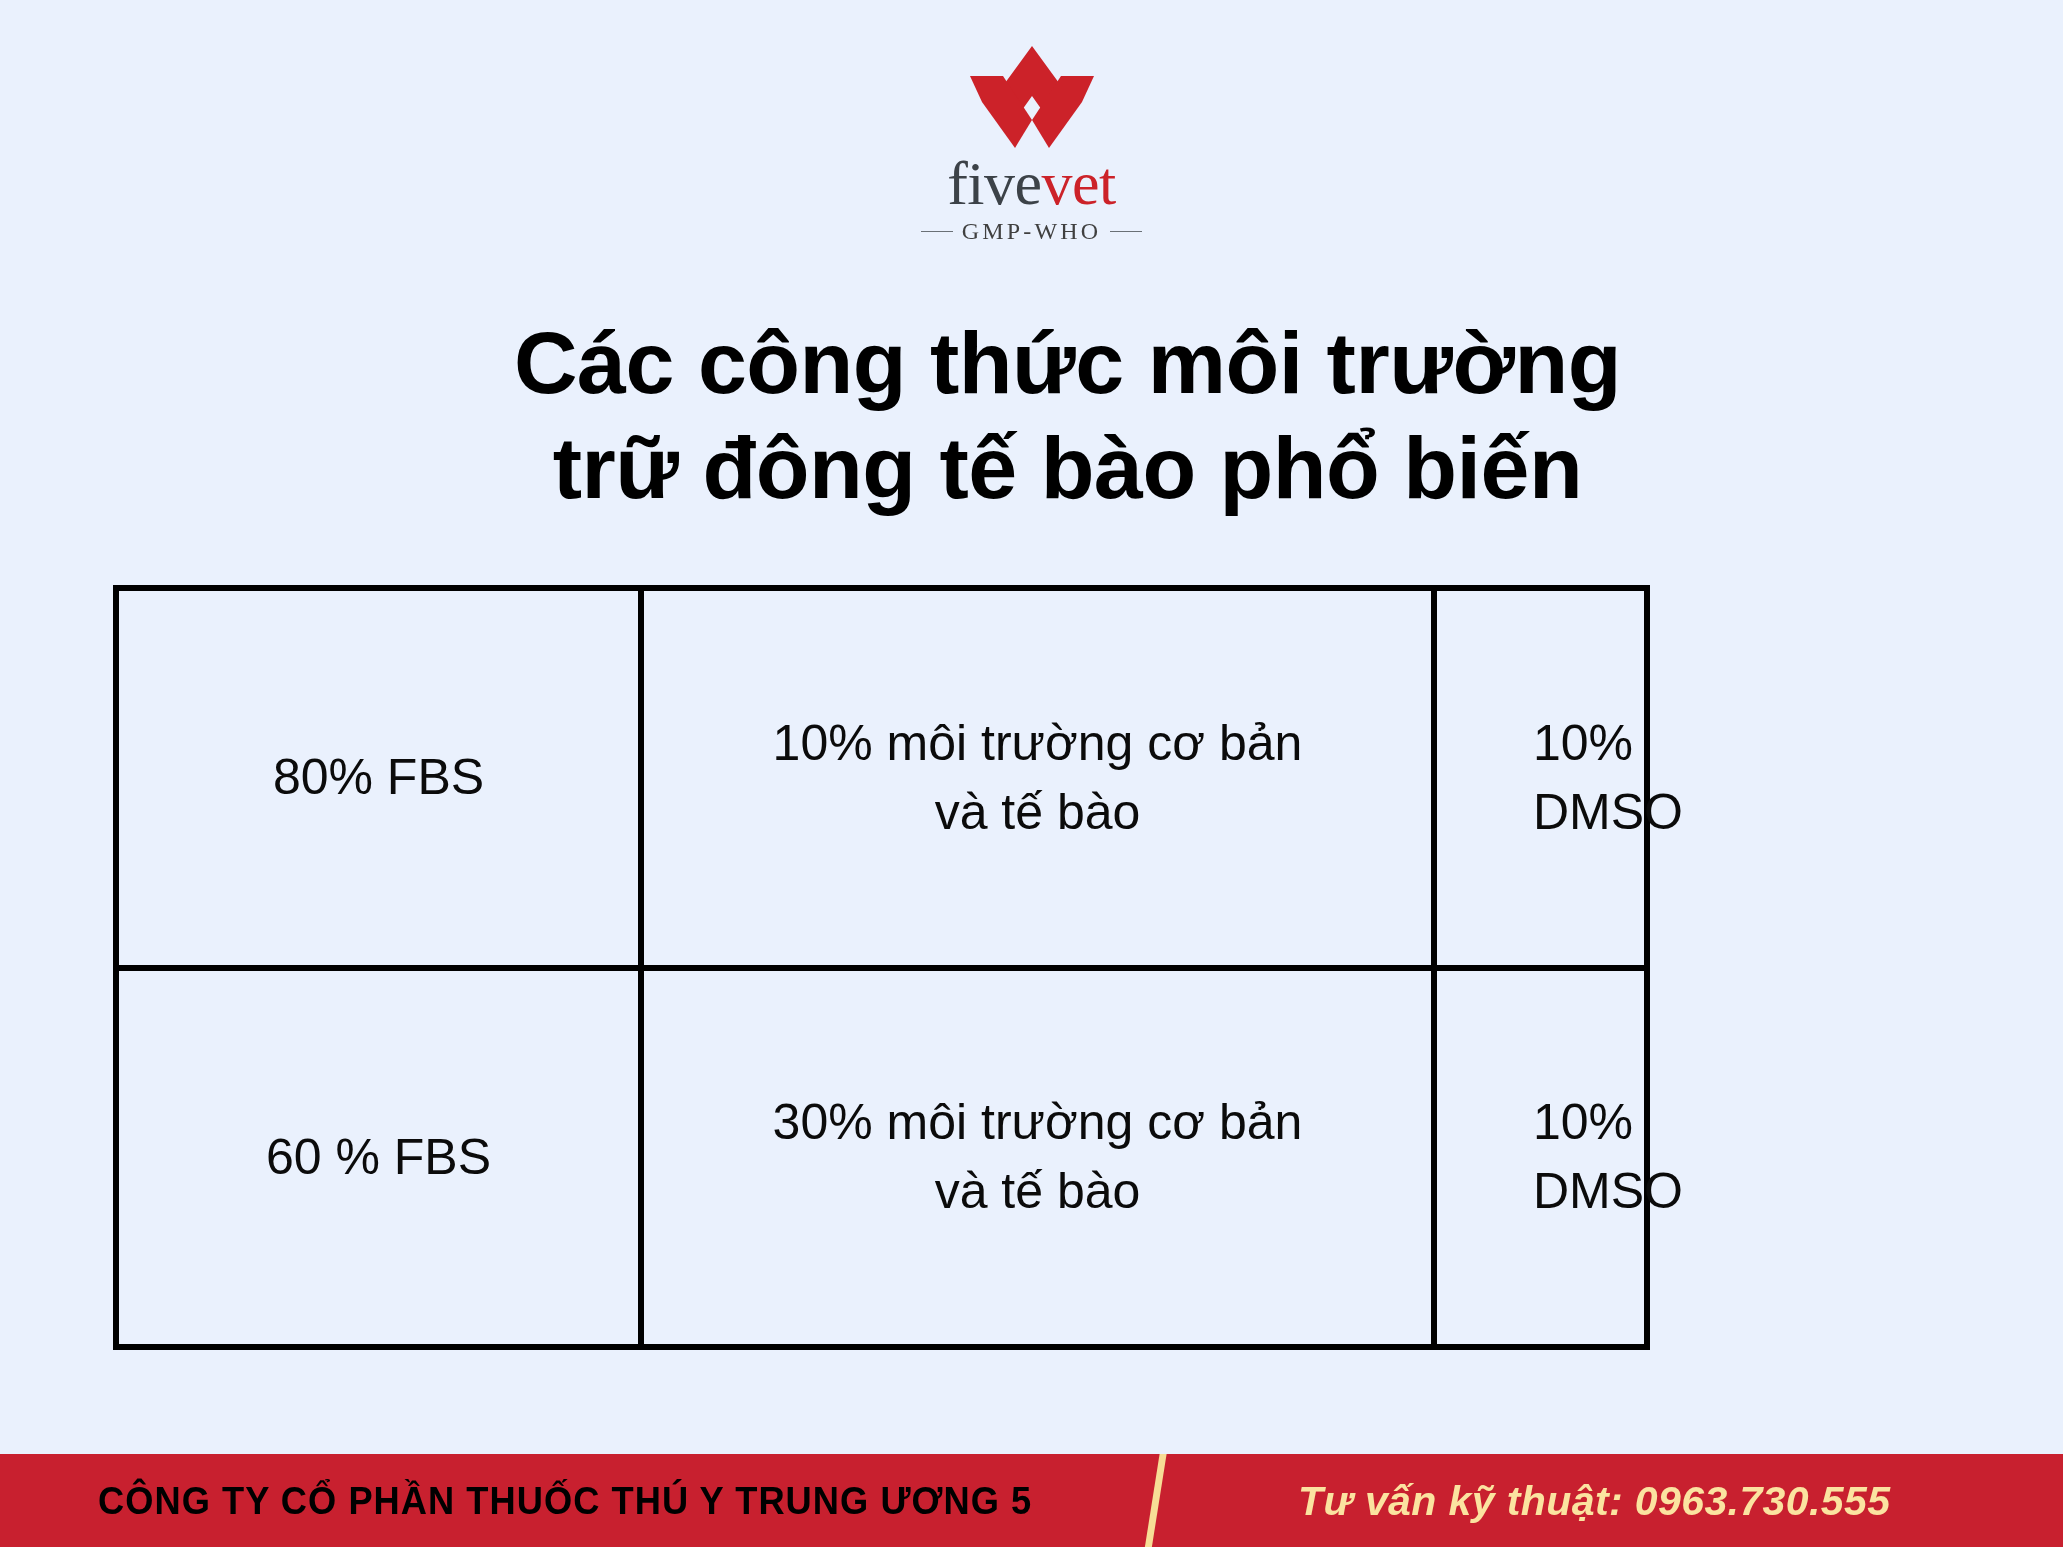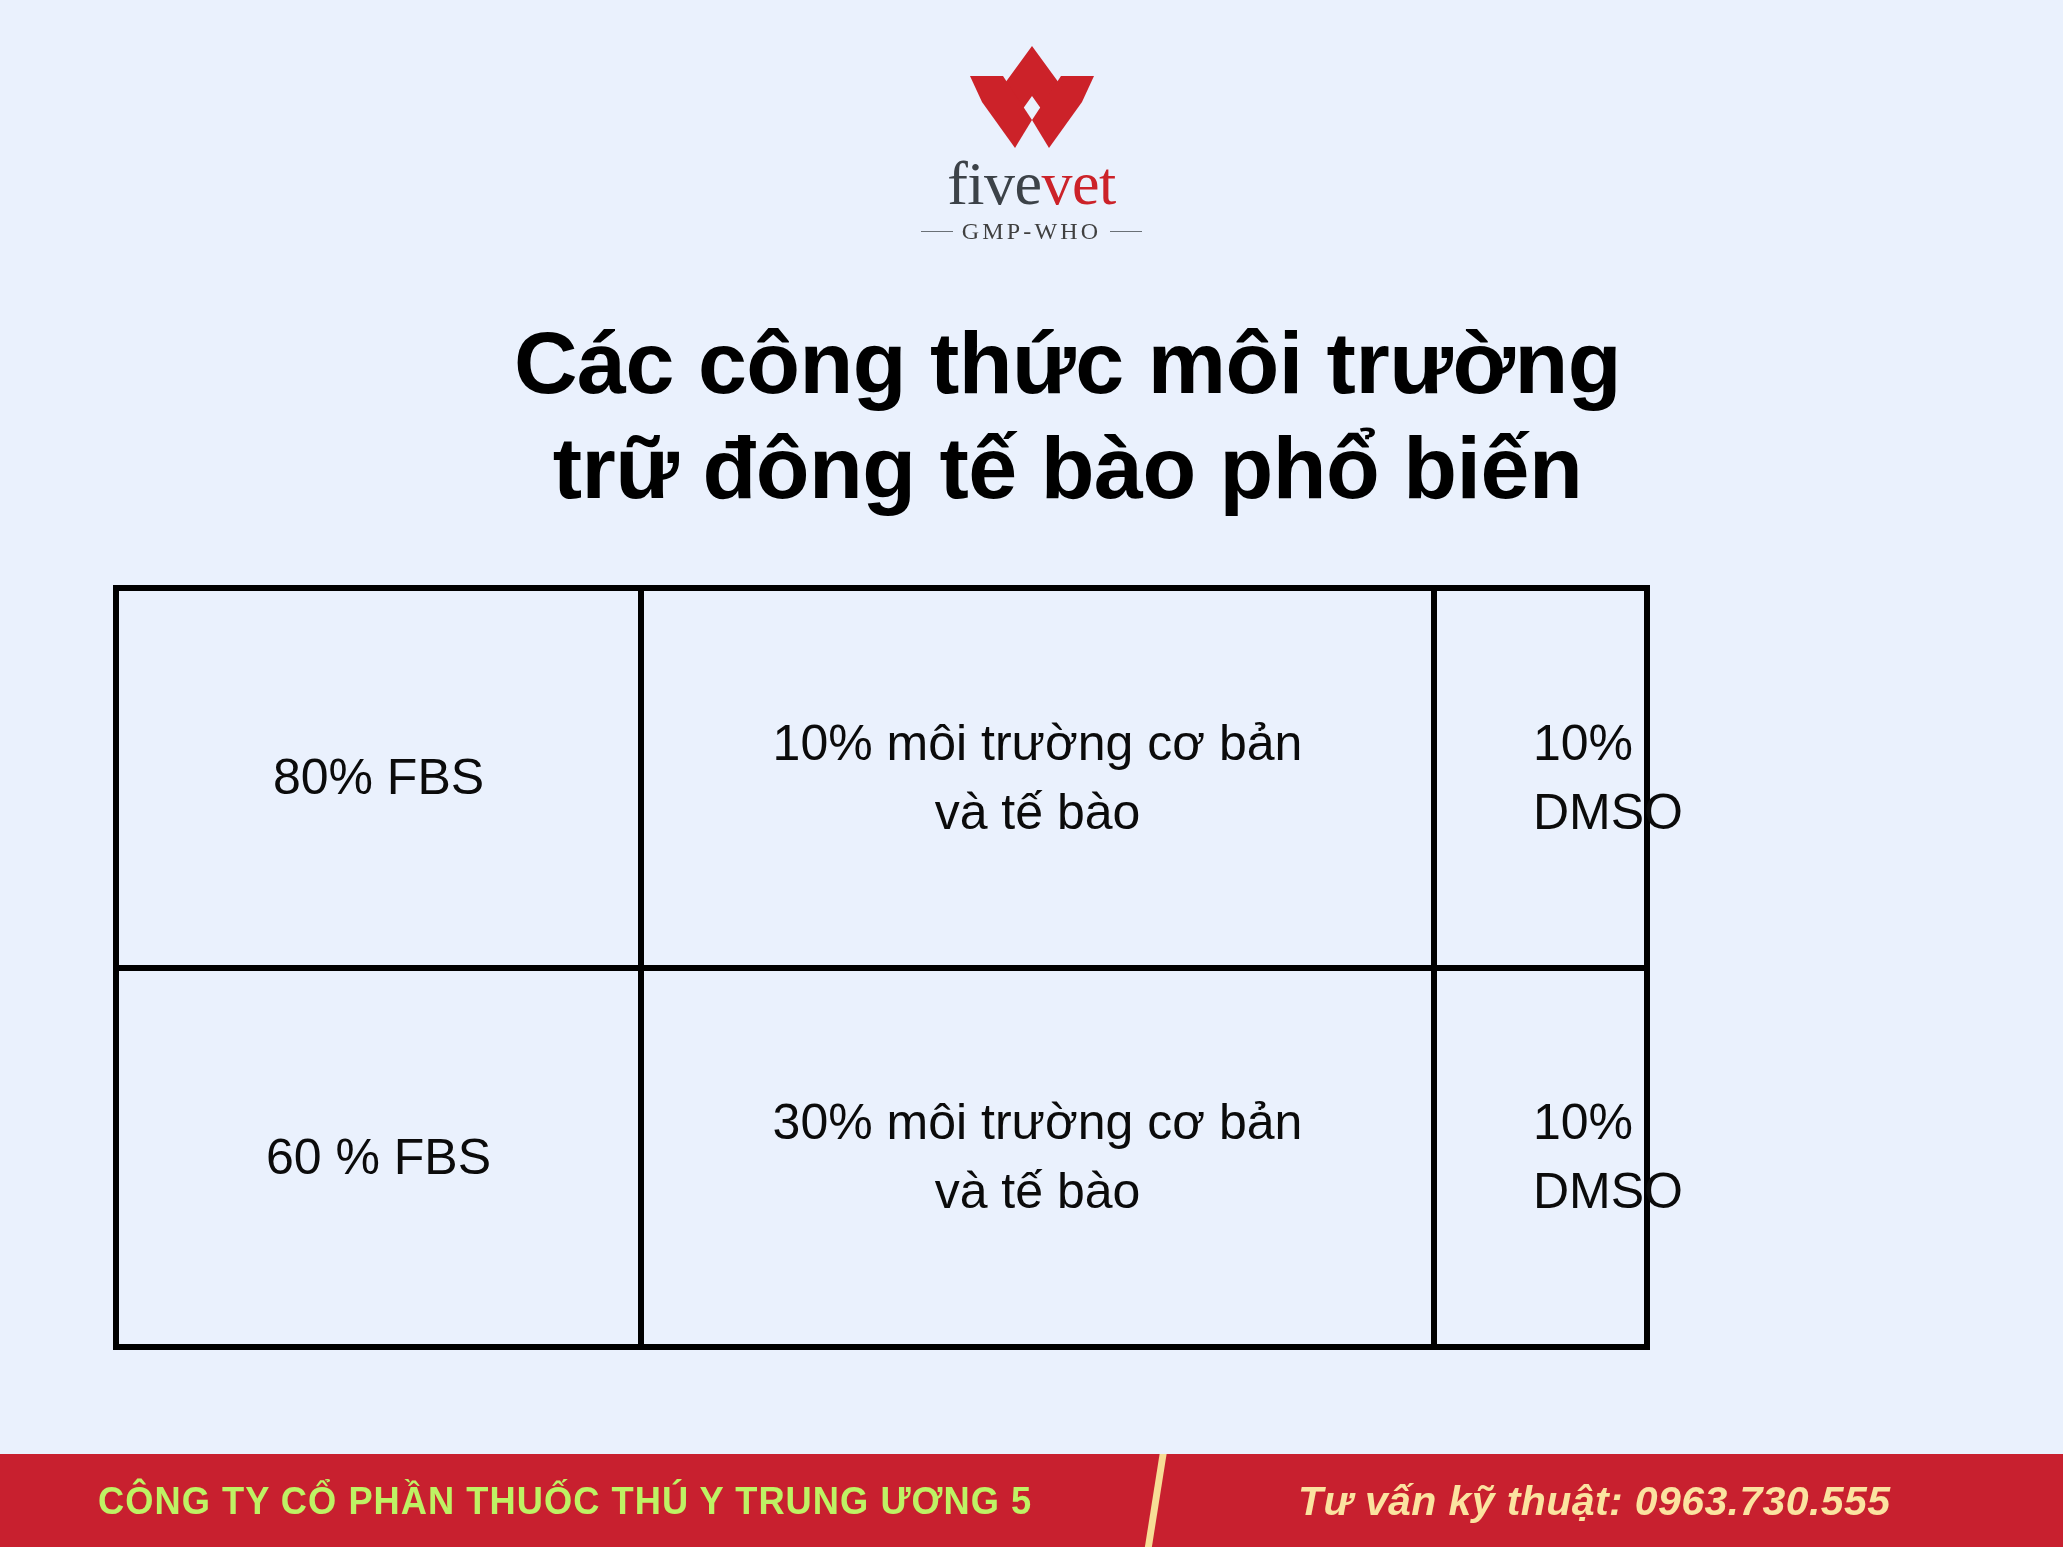--- a/index.html
+++ b/index.html
@@ -139,21 +139,21 @@
     width: 2063px;
     height: 93px;
     background: #c8202f;
     overflow: hidden;
   }
   .footer-company {
     position: absolute;
     left: 98px;
     top: 50%;
     transform: translateY(-50%);
-    color: #bef264;
+    color: #000000;
     font-weight: bold;
     font-size: 39px;
     letter-spacing: 1.1px;
     white-space: nowrap;
     transform-origin: left center;
   }
   .footer-company-inner {
     display: inline-block;
     transform: scaleX(0.93);
     transform-origin: left center;

